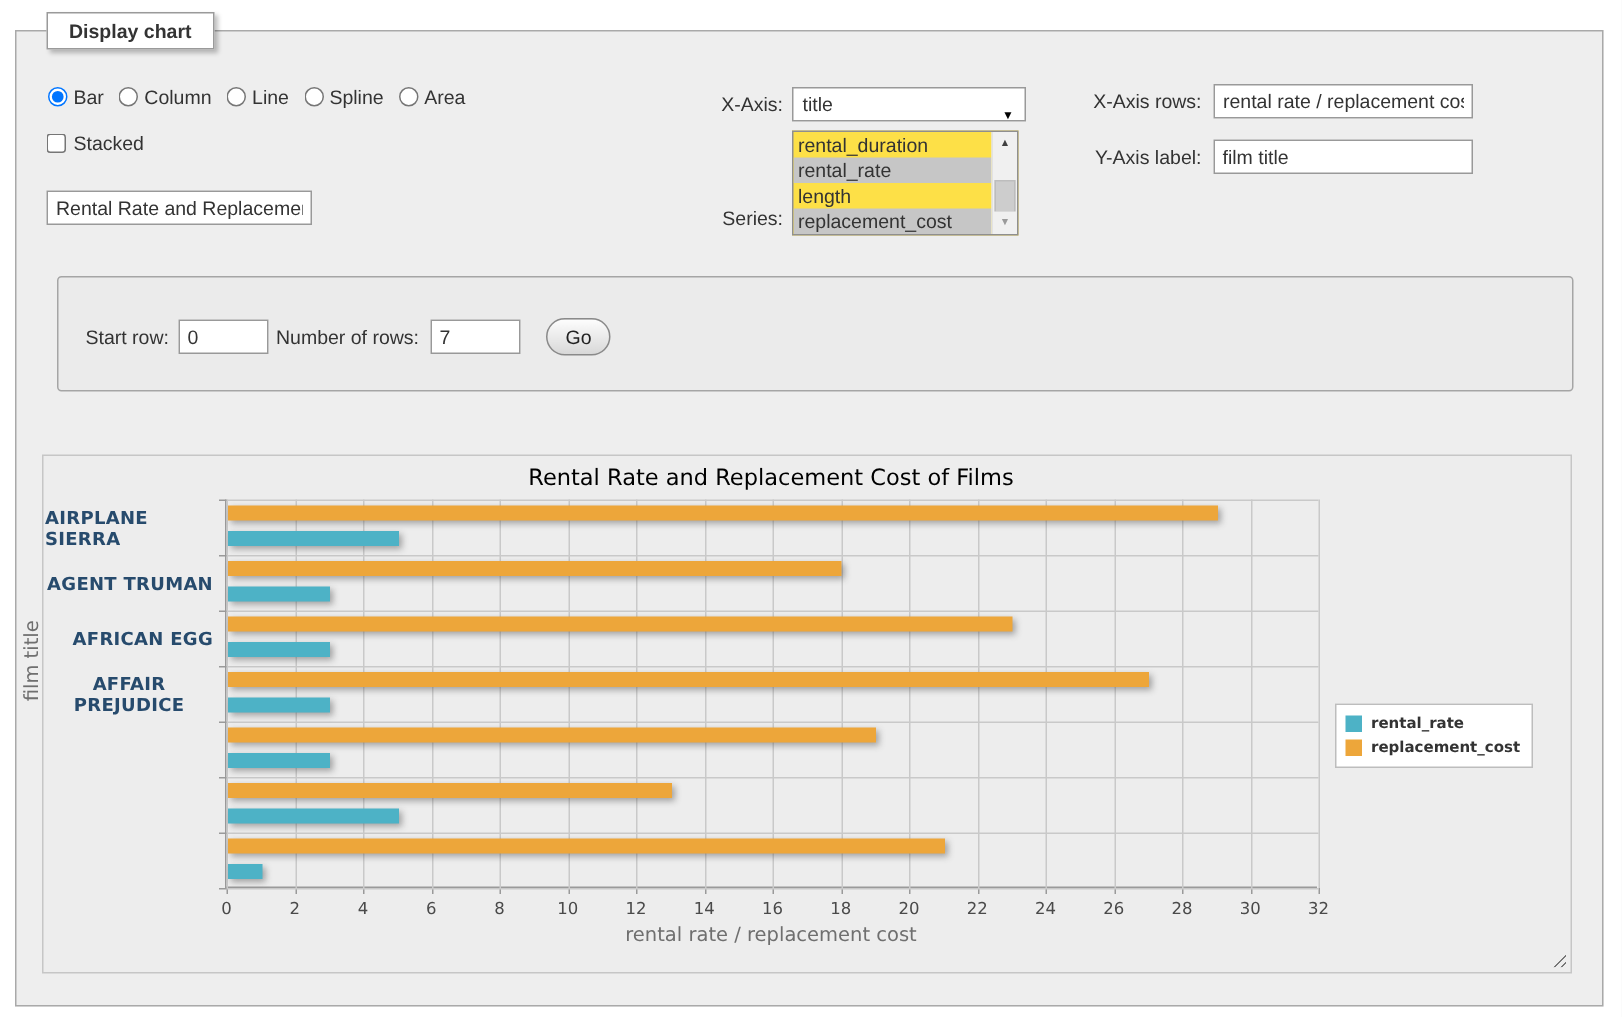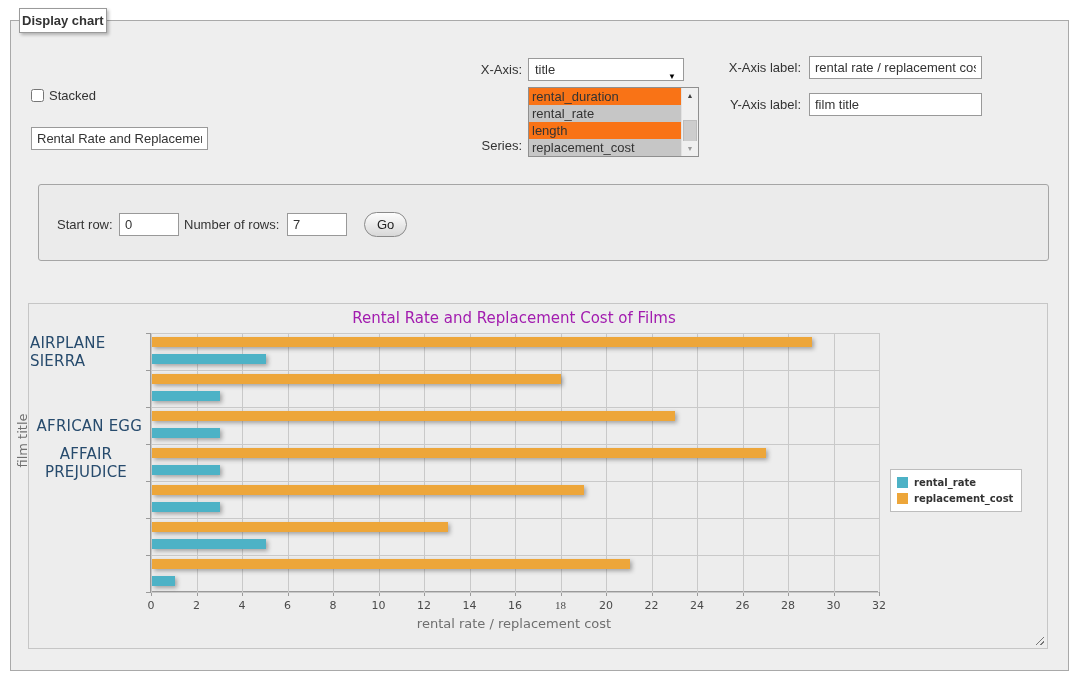--- a/index.html
+++ b/index.html
@@ -2,22 +2,22 @@
 <html><head>
 <meta charset="utf-8">
 <style>
   * { box-sizing: border-box; margin: 0; padding: 0; }
   html,body { width:1081px; height:681px; background:#ffffff;
     font-family:"Liberation Sans", sans-serif; font-size:13px; color:#333; }
   body { position:relative; overflow:hidden; }
 
   .fieldset { position:absolute; left:10px; top:20px; width:1059px; height:651px;
     border:1px solid #a9a9a9; background:#eeeeee; }
-  .fs-legend { position:absolute; left:8px; top:-13px; background:#ffffff;
-    border:1px solid #9a9a9a; padding:4px 2px; font-weight:bold; font-size:13px;
+  .fs-legend { position:absolute; left:20px; top:-13px; background:#ffffff;
+    border:1px solid #9a9a9a; padding:4px 14px; font-weight:bold; font-size:13px;
     color:#333; box-shadow:2px 2px 3px rgba(0,0,0,0.25); }
 
   
   .radio-group { position:absolute; left:21px; top:36px; display:flex; gap:10px; align-items:center; }
   .radio-item { display:flex; align-items:center; gap:4px; cursor:default; }
   .radio-item input { margin:0; }
   .stacked-row { position:absolute; left:20px; top:67px; display:flex; align-items:center; gap:5px; }
   .txt { border:1px solid #999; background:#fff; font-family:"Liberation Sans",sans-serif;
     font-size:13px; color:#333; padding:2px 5px; height:23px; }
   .title-input { position:absolute; left:20px; top:106px; width:177px; }
@@ -25,22 +25,22 @@
   .lbl { position:absolute; text-align:right; color:#333; }
   .xaxis-lbl   { left:430px; top:41px;  width:81px; }
   .series-lbl  { left:430px; top:117px; width:81px; }
   .xlabel-lbl  { left:680px; top:39px;  width:110px; }
   .ylabel-lbl  { left:680px; top:76px;  width:110px; }
 
   .fake-select { position:absolute; left:517px; top:37px; width:156px; height:23px;
     border:1px solid #999; background:#fff; line-height:21px; padding-left:6px; }
   .fake-select .arrow { position:absolute; right:7px; top:7px; font-size:8px; color:#000; }
 
-  .listbox { position:absolute; left:517px; top:66px; width:171px; height:70px;
-    border:1px solid #8f8f8f; background:#f97316; display:flex; }
+  .listbox { position:absolute; left:517px; top:66px; width:151px; height:70px;
+    border:1px solid #8f8f8f; background:#fde047; display:flex; }
   .listbox .options { flex:1; overflow:hidden; }
   .listbox .option { height:17px; line-height:17px; padding-left:3px; white-space:nowrap; }
   .listbox .option.selected { background:#c6c6c6; }
   .scrollbar { width:17px; background:#f0f0f0; border-left:1px solid #e2e2e2; position:relative; }
   .sb-btn { height:15px; text-align:center; font-size:7px; line-height:15px; background:#f0f0f0; }
   .sb-up { color:#404040; }
   .sb-down { position:absolute; bottom:0; left:0; right:0; color:#9a9a9a; }
   .sb-thumb { position:absolute; left:1px; right:1px; top:32px; height:22px;
     background:#cdcdcd; border:1px solid #bdbdbd; }
 
@@ -60,31 +60,31 @@
   .go-btn { position:absolute; left:325px; top:27px; height:25px; padding:0 12px;
     border:1px solid #8a8a8a; border-radius:13px;
     background:linear-gradient(#fdfdfd,#d8d8d8); font-size:13px; color:#222;
     font-family:"Liberation Sans",sans-serif; }
 
   
   .chart-box { position:absolute; left:17px; top:282px; width:1020px; height:346px;
     border:1px solid #c6c6c6; background:#ededed;
     font-family:"DejaVu Sans", sans-serif; }
   .chart-title { position:absolute; left:121px; top:5px; width:728px; text-align:center;
-    font-size:15px; color:#a21caf; }
+    font-size:15px; color:#000000; }
   .plot { position:absolute; left:121px; top:29px; width:728px; height:259px;
     border-left:1px solid #9a9a9a; border-bottom:1px solid #9a9a9a; }
   .grid-v { position:absolute; top:0; width:1px; height:259px; background:#c9c9c9; }
   .grid-h { position:absolute; left:0; width:728px; height:1px; background:#c9c9c9; }
   .tick-x { position:absolute; top:259px; width:1px; height:4px; background:#9a9a9a; }
   .tick-y { position:absolute; left:-5px; width:5px; height:1px; background:#9a9a9a; }
   .xtick-label { position:absolute; top:266px; width:30px; margin-left:-15px;
     text-align:center; font-size:11px; color:#4a4a4a; }
   .cat-label { position:absolute; left:-121px; width:112px; display:flex;
-    align-items:center; justify-content:flex-end; font-size:15px; font-weight:normal;
+    align-items:center; justify-content:flex-end; font-size:12px; font-weight:bold;
     color:#274b6d; letter-spacing:0.2px; }
   .bar { position:absolute; height:10px; box-shadow:2px 2px 4px rgba(70,70,70,0.45); }
   .yaxis-title { position:absolute; left:-107px; top:129px; width:200px; text-align:center;
     transform:rotate(-90deg); transform-origin:center; font-size:13px; color:#6f6f6f; }
   .xaxis-title { position:absolute; left:121px; top:312px; width:728px; text-align:center;
     font-size:13px; color:#6f6f6f; }
   .chart-legend { position:absolute; left:861px; top:165px; background:#fff;
     border:1px solid #bdbdbd; padding:4px 8px 5px 6px; }
   .legend-item { display:flex; align-items:center; gap:6px; height:16px; cursor:default; }
   .legend-swatch { width:11px; height:11px; }
@@ -92,20 +92,42 @@
   .resize-grip { position:absolute; right:3px; bottom:3px; width:10px; height:10px;
     background:repeating-linear-gradient(-45deg, transparent 0 2px, #777 2px 3px);
     clip-path:polygon(100% 0, 100% 100%, 0 100%); }
 </style>
 </head>
 <body>
 
 <div class="fieldset">
   <div class="fs-legend">Display chart</div>
 
+  <div class="radio-group">
+      <label class="radio-item">
+        <input type="radio" name="charttype" checked="" style="">
+        <span>Bar</span>
+      </label>
+      <label class="radio-item">
+        <input type="radio" name="charttype" style="">
+        <span>Column</span>
+      </label>
+      <label class="radio-item">
+        <input type="radio" name="charttype" style="">
+        <span>Line</span>
+      </label>
+      <label class="radio-item">
+        <input type="radio" name="charttype" style="">
+        <span>Spline</span>
+      </label>
+      <label class="radio-item">
+        <input type="radio" name="charttype" style="">
+        <span>Area</span>
+      </label>
+    </div>
 
   <label class="stacked-row">
     <input type="checkbox" style="">
     <span>Stacked</span>
   </label>
 
   <input class="txt title-input" value="Rental Rate and Replacemer" style="">
 
   <div class="lbl xaxis-lbl">X-Axis:</div>
   <div class="fake-select">
@@ -121,21 +143,21 @@
         <div class="option">length</div>
         <div class="option selected">replacement_cost</div>
       </div>
     <div class="scrollbar">
       <div class="sb-btn sb-up">▲</div>
       <div class="sb-thumb"></div>
       <div class="sb-btn sb-down">▼</div>
     </div>
   </div>
 
-  <div class="lbl xlabel-lbl">X-Axis label:</div>
+  <div class="lbl xlabel-lbl">X-Axis rows:</div>
   <input class="txt axis-input xlabel-input" value="rental rate / replacement cost" style="">
 
   <div class="lbl ylabel-lbl">Y-Axis label:</div>
   <input class="txt axis-input ylabel-input" value="film title" style="">
 
   <div class="rows-panel">
     <div class="lbl2 startrow-lbl">Start row:</div>
     <input class="txt small-input startrow-input" value="0" style="">
     <div class="lbl2 numrows-lbl">Number of rows:</div>
     <input class="txt small-input numrows-input" value="7" style="">
@@ -167,21 +189,21 @@
         <div class="tick-x" style="left: 273px;"></div>
         <div class="xtick-label" style="left: 273px;">12</div>
         <div class="grid-v" style="left: 318.5px;"></div>
         <div class="tick-x" style="left: 318.5px;"></div>
         <div class="xtick-label" style="left: 318.5px;">14</div>
         <div class="grid-v" style="left: 364px;"></div>
         <div class="tick-x" style="left: 364px;"></div>
         <div class="xtick-label" style="left: 364px;">16</div>
         <div class="grid-v" style="left: 409.5px;"></div>
         <div class="tick-x" style="left: 409.5px;"></div>
-        <div class="xtick-label" style="left: 409.5px; font-family: Liberation Serif, serif;">18</div>
+        <div class="xtick-label" style="left: 409.5px;">18</div>
         <div class="grid-v" style="left: 455px;"></div>
         <div class="tick-x" style="left: 455px;"></div>
         <div class="xtick-label" style="left: 455px;">20</div>
         <div class="grid-v" style="left: 500.5px;"></div>
         <div class="tick-x" style="left: 500.5px;"></div>
         <div class="xtick-label" style="left: 500.5px;">22</div>
         <div class="grid-v" style="left: 546px;"></div>
         <div class="tick-x" style="left: 546px;"></div>
         <div class="xtick-label" style="left: 546px;">24</div>
         <div class="grid-v" style="left: 591.5px;"></div>
@@ -208,20 +230,21 @@
         <div class="tick-y" style="top: 148px;"></div>
         <div class="grid-h" style="top: 185px;"></div>
         <div class="tick-y" style="top: 185px;"></div>
         <div class="grid-h" style="top: 222px;"></div>
         <div class="tick-y" style="top: 222px;"></div>
         <div class="grid-h" style="top: 259px;"></div>
         <div class="tick-y" style="top: 259px;"></div>
         <div class="cat-label" style="top: 0px; height: 37px;">AIRPLANE SIERRA</div>
         <div class="bar" style="left: 1px; top: 4px; width: 659.522px; background: rgb(237, 166, 58);"></div>
         <div class="bar" style="left: 1px; top: 21px; width: 113.522px; background: rgb(77, 178, 198);"></div>
+        <div class="cat-label" style="top: 37px; height: 37px;">AGENT TRUMAN</div>
         <div class="bar" style="left: 1px; top: 41px; width: 409.272px; background: rgb(237, 166, 58);"></div>
         <div class="bar" style="left: 1px; top: 58px; width: 68.0225px; background: rgb(77, 178, 198);"></div>
         <div class="cat-label" style="top: 74px; height: 37px;">AFRICAN EGG</div>
         <div class="bar" style="left: 1px; top: 78px; width: 523.022px; background: rgb(237, 166, 58);"></div>
         <div class="bar" style="left: 1px; top: 95px; width: 68.0225px; background: rgb(77, 178, 198);"></div>
         <div class="cat-label" style="top: 111px; height: 37px; text-align: center;">AFFAIR PREJUDICE</div>
         <div class="bar" style="left: 1px; top: 115px; width: 614.022px; background: rgb(237, 166, 58);"></div>
         <div class="bar" style="left: 1px; top: 132px; width: 68.0225px; background: rgb(77, 178, 198);"></div>
         <div class="bar" style="left: 1px; top: 152px; width: 432.022px; background: rgb(237, 166, 58);"></div>
         <div class="bar" style="left: 1px; top: 169px; width: 68.0225px; background: rgb(77, 178, 198);"></div>

